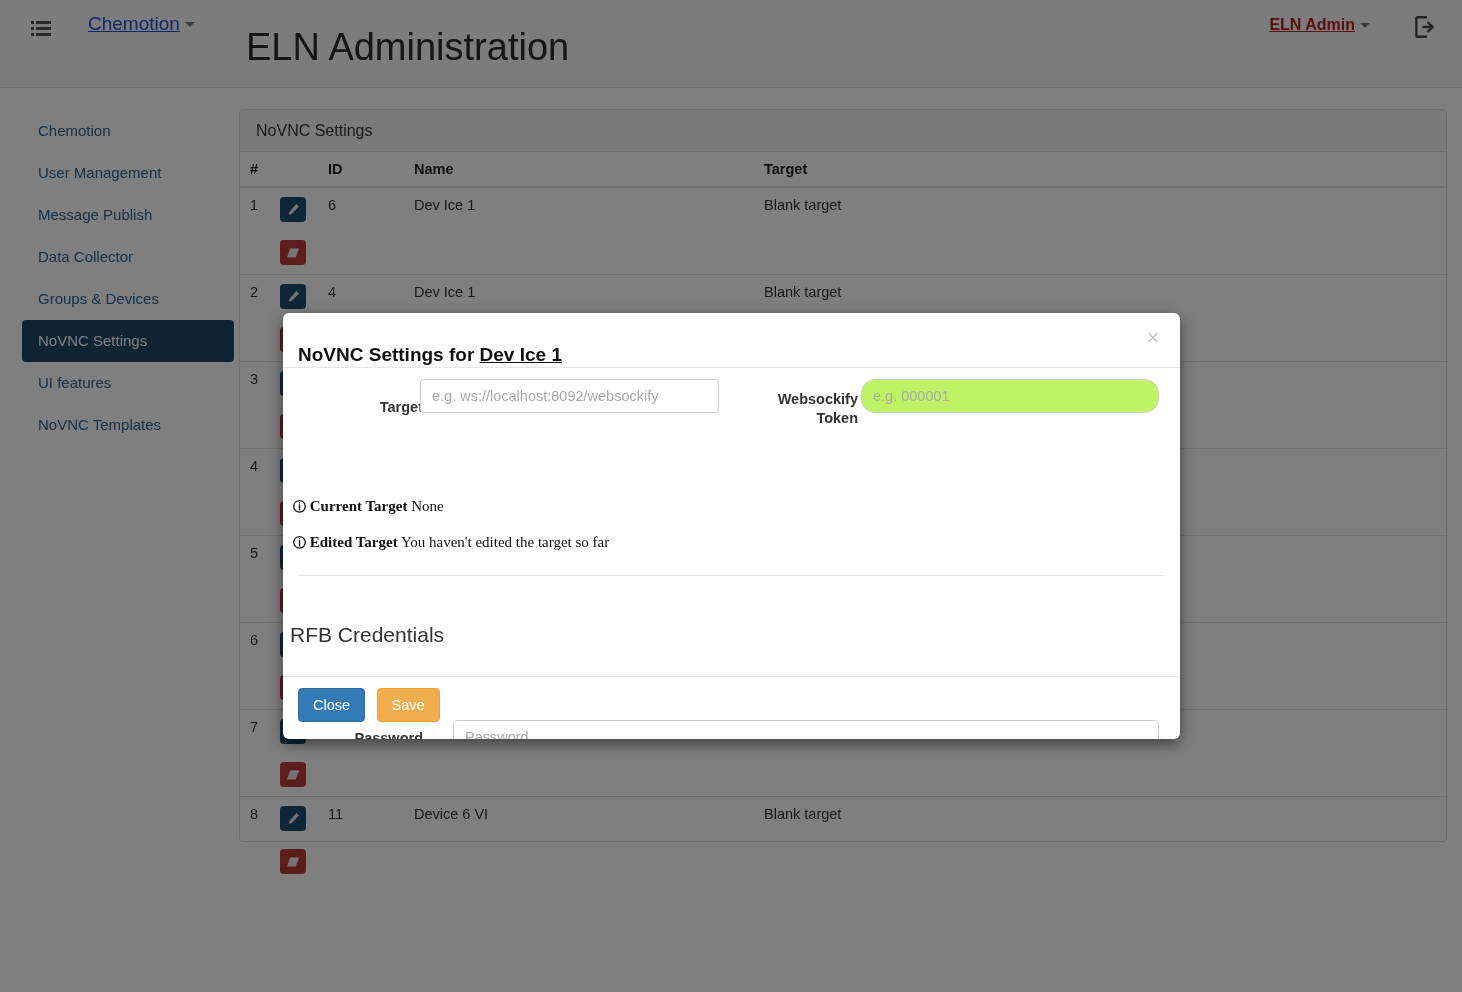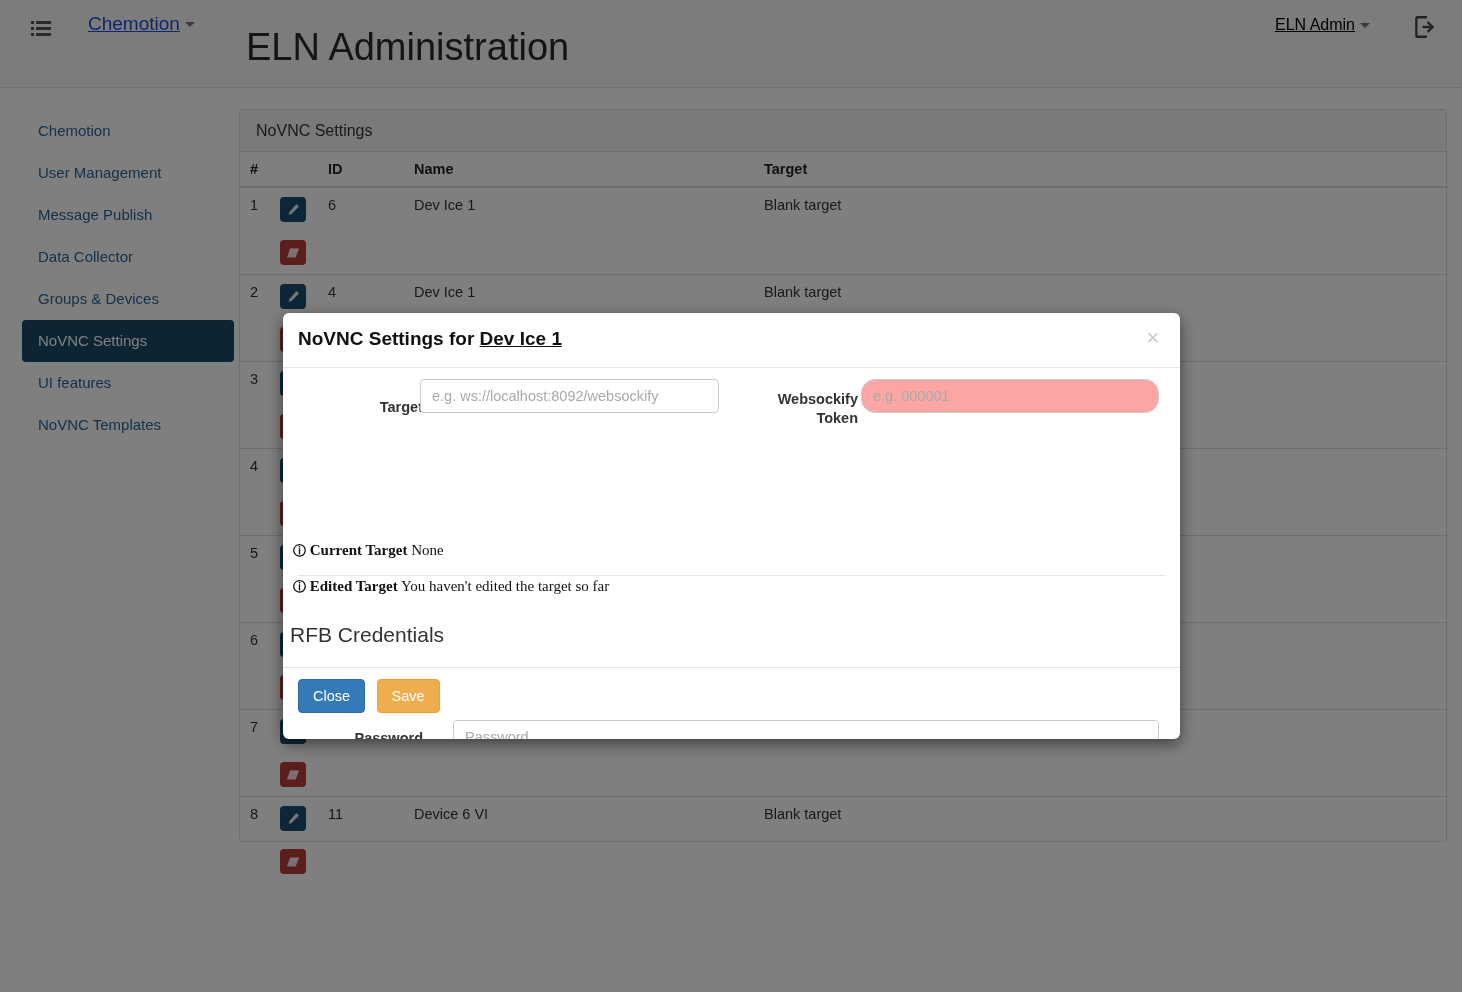--- a/index.html
+++ b/index.html
@@ -41,21 +41,21 @@
     border-left: 5px solid transparent;
     border-right: 5px solid transparent;
     border-top: 5px solid #777;
   }
   .page-title {
     position: absolute; left: 246px; top: 26px;
     font-size: 38px; color: #2b2b2b; font-weight: 400;
   }
   .nav-user {
     position: absolute; right: 92px; top: 16px;
-    font-size: 16px; color: #000000;
+    font-size: 16px; color: #b91c1c; font-weight: bold;
   }
   .nav-logout {
     position: absolute; right: 22px; top: 14px;
     width: 28px; height: 28px; color: #444;
   }
 
   
   .sidebar {
     position: absolute; left: 22px; top: 110px; width: 212px;
   }
@@ -148,21 +148,21 @@
     box-shadow: 0 5px 15px rgba(0,0,0,.5);
     overflow: hidden;
   }
   .modal-header {
     position: relative;
     height: 55px;
     border-bottom: 1px solid #e5e5e5;
     padding: 0 17px;
   }
   .modal-title {
-    position: absolute; left: 15px; top: 15px;
+    position: absolute; left: 15px; top: 31px;
     font-size: 19px; color: #111; font-weight: bold;
   }
   .modal-title .dev {
     text-decoration: underline;
   }
   .modal-close {
     position: absolute; right: 14px; top: 12px;
     width: 26px; height: 26px;
     background: none; border: none;
     font-size: 22px; line-height: 22px;
@@ -187,28 +187,27 @@
     height: 34px;
     border: 1px solid #ccc;
     border-radius: 4px;
     background: #fff;
     font-size: 14.5px;
     color: #555;
     padding: 6px 11px;
     outline: none;
   }
   .ctrl::placeholder { color: #a9a9a9; }
-  .ctrl[disabled] { background: #fca5a5; border-radius: 14px; }
+  .ctrl[disabled] { background: #bef264; border-radius: 14px; }
 
   .infoline {
     position: absolute;
     font-family: "Liberation Serif", serif;
     font-size: 15px;
     color: #111;
-    margin-top: 44px;
   }
   .infoline b { font-weight: bold; }
   .infoline .glyph {
     display: inline-block;
     width: 13px;
     font-weight: bold;
     font-family: "Liberation Sans", sans-serif;
     font-size: 13px;
   }
 
@@ -221,21 +220,21 @@
   .section-title {
     position: absolute;
     left: 290px;
     font-size: 21px;
     color: #333;
     font-weight: 400;
   }
 
   .modal-footer {
     position: absolute;
-    left: 0; right: 0; bottom: 12px;
+    left: 0; right: 0; bottom: 3px;
     height: 60px;
     border-top: 1px solid #e5e5e5;
     padding: 11px 0 0 15px;
   }
   .btn {
     display: inline-block;
     height: 34px;
     padding: 0 14px;
     border: 1px solid transparent;
     border-radius: 4px;

